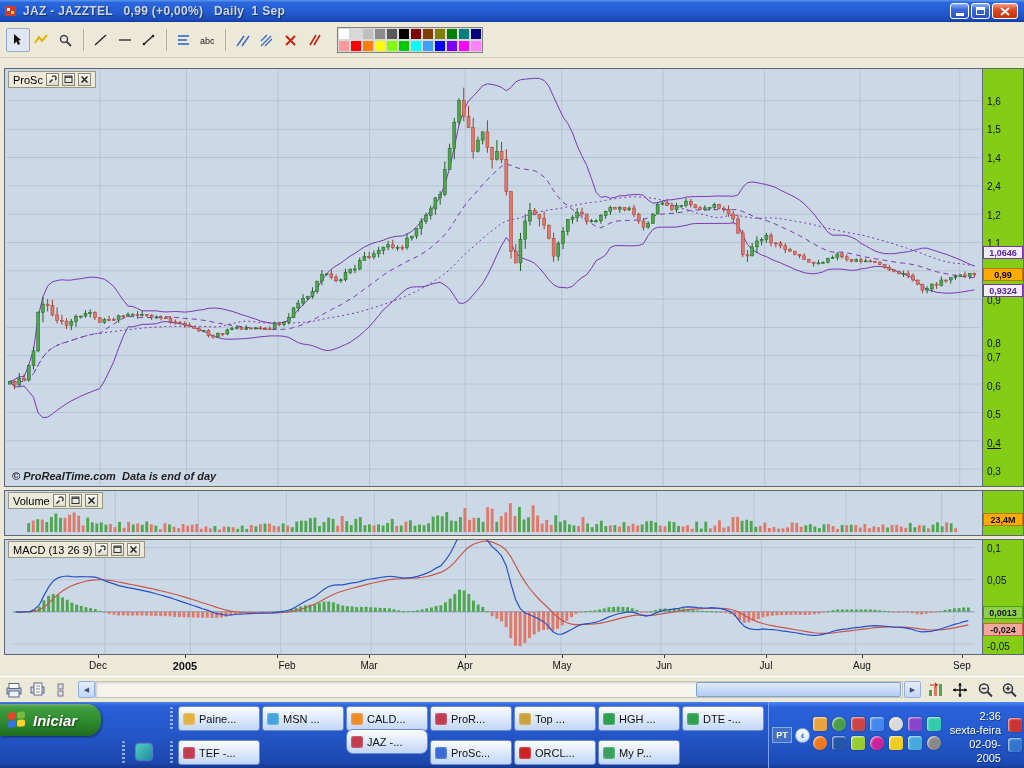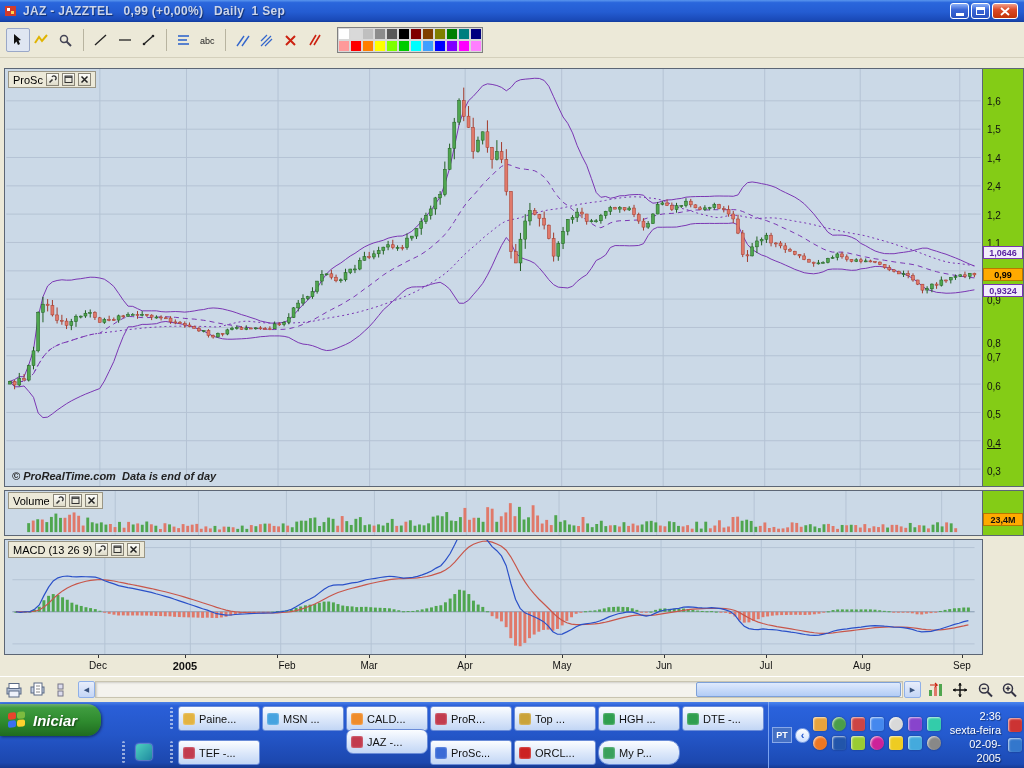--- a/index.html
+++ b/index.html
@@ -1144,20 +1144,28 @@
       <rect x="942.7" y="72.2" width="3" height="1.0" fill="#4fa64f"></rect>
       <rect x="947.5" y="71.1" width="3" height="1.9" fill="#4fa64f"></rect>
       <rect x="952.2" y="70.3" width="3" height="2.7" fill="#4fa64f"></rect>
       <rect x="957.0" y="69.5" width="3" height="3.5" fill="#4fa64f"></rect>
       <rect x="961.7" y="69.3" width="3" height="3.7" fill="#4fa64f"></rect>
       <rect x="966.5" y="68.7" width="3" height="4.3" fill="#4fa64f"></rect>
       <rect x="971.2" y="68.7" width="3" height="4.3" fill="#4fa64f"></rect>
       <path d="M3.5 73.0 L8.3 73.1 L13.0 73.1 L17.8 73.0 L22.5 72.5 L27.3 71.2 L32.0 68.3 L36.8 64.3 L41.5 59.7 L46.3 55.5 L51.0 51.8 L55.8 48.8 L60.5 46.5 L65.3 44.7 L70.0 43.2 L74.8 42.0 L79.5 41.1 L84.3 40.5 L89.0 40.2 L93.8 40.5 L98.5 41.0 L103.3 41.7 L108.0 42.7 L112.8 43.6 L117.5 44.6 L122.3 45.5 L127.0 46.5 L131.8 47.4 L136.5 48.4 L141.3 49.4 L146.0 50.5 L150.8 51.6 L155.5 52.7 L160.3 53.9 L165.0 55.2 L169.8 56.5 L174.5 57.9 L179.3 59.4 L184.0 60.8 L188.8 62.3 L193.5 63.9 L198.3 65.4 L203.1 66.9 L207.8 68.5 L212.6 70.0 L217.3 71.3 L222.1 72.3 L226.8 73.0 L231.6 73.5 L236.3 73.8 L241.1 74.1 L245.8 74.2 L250.6 74.3 L255.3 74.3 L260.1 74.3 L264.8 74.3 L269.6 74.1 L274.3 73.8 L279.1 73.5 L283.8 72.9 L288.6 71.9 L293.3 70.6 L298.1 68.9 L302.8 67.1 L307.6 65.2 L312.3 62.9 L317.1 60.3 L321.8 57.7 L326.6 55.4 L331.3 53.4 L336.1 51.9 L340.8 50.4 L345.6 49.1 L350.3 47.9 L355.1 46.7 L359.8 45.4 L364.6 44.3 L369.3 43.2 L374.1 42.2 L378.8 41.3 L383.6 40.4 L388.3 39.8 L393.1 39.4 L397.9 39.3 L402.6 39.1 L407.4 38.9 L412.1 38.5 L416.9 37.9 L421.6 37.1 L426.4 36.0 L431.1 34.5 L435.9 32.9 L440.6 30.5 L445.4 27.1 L450.1 22.6 L454.9 17.0 L459.6 11.6 L464.4 7.1 L469.1 4.3 L473.9 2.5 L478.6 1.3 L483.4 1.1 L488.1 2.2 L492.9 4.0 L497.6 6.4 L502.4 10.4 L507.1 17.1 L511.9 25.7 L516.6 34.5 L521.4 42.4 L526.1 49.1 L530.9 54.9 L535.6 60.0 L540.4 64.6 L545.1 69.2 L549.9 74.0 L554.6 78.4 L559.4 81.8 L564.1 84.2 L568.9 85.6 L573.6 86.1 L578.4 86.1 L583.1 86.0 L587.9 85.7 L592.7 85.3 L597.4 84.8 L602.2 83.9 L606.9 82.8 L611.7 81.5 L616.4 80.2 L621.2 79.0 L625.9 77.9 L630.7 77.0 L635.4 76.5 L640.2 76.5 L644.9 76.7 L649.7 76.7 L654.4 76.2 L659.2 75.4 L663.9 74.6 L668.7 73.9 L673.4 73.1 L678.2 72.4 L682.9 71.6 L687.7 70.8 L692.4 70.3 L697.2 70.0 L701.9 69.8 L706.7 69.7 L711.4 69.6 L716.2 69.5 L720.9 69.6 L725.7 69.9 L730.4 70.5 L735.2 71.7 L739.9 73.9 L744.7 76.7 L749.4 79.4 L754.2 81.7 L758.9 83.6 L763.7 85.0 L768.4 86.2 L773.2 87.2 L777.9 88.1 L782.7 88.9 L787.5 89.7 L792.2 90.5 L797.0 91.3 L801.7 92.1 L806.5 92.9 L811.2 93.7 L816.0 94.4 L820.7 94.9 L825.5 95.0 L830.2 95.0 L835.0 94.5 L839.7 93.9 L844.5 93.3 L849.2 92.8 L854.0 92.2 L858.7 91.6 L863.5 91.0 L868.2 90.4 L873.0 89.8 L877.7 89.2 L882.5 88.9 L887.2 88.6 L892.0 88.5 L896.7 88.5 L901.5 88.6 L906.2 88.7 L911.0 88.9 L915.7 89.3 L920.5 90.0 L925.2 90.7 L930.0 91.2 L934.7 91.5 L939.5 91.6 L944.2 91.4 L949.0 90.9 L953.7 90.2 L958.5 89.4 L963.2 88.4 L968.0 87.4 L972.7 86.3 " fill="none" stroke="#c8564a" stroke-width="1.2"></path>
       <path d="M3.5 73.0 L8.3 73.6 L13.0 73.0 L17.8 72.8 L22.5 70.4 L27.3 66.1 L32.0 56.6 L36.8 48.0 L41.5 41.7 L46.3 38.5 L51.0 37.1 L55.8 36.6 L60.5 37.2 L65.3 37.5 L70.0 37.3 L74.8 37.4 L79.5 37.5 L84.3 37.8 L89.0 39.2 L93.8 41.4 L98.5 43.1 L103.3 44.7 L108.0 46.4 L112.8 47.4 L117.5 48.4 L122.3 49.3 L127.0 50.2 L131.8 51.3 L136.5 52.3 L141.3 53.3 L146.0 54.7 L150.8 56.0 L155.5 57.3 L160.3 58.6 L165.0 60.3 L169.8 61.9 L174.5 63.5 L179.3 65.1 L184.0 66.7 L188.8 68.3 L193.5 70.0 L198.3 71.4 L203.1 73.2 L207.8 75.0 L212.6 75.7 L217.3 76.4 L222.1 76.3 L226.8 75.8 L231.6 75.4 L236.3 75.3 L241.1 75.0 L245.8 74.8 L250.6 74.5 L255.3 74.4 L260.1 74.3 L264.8 74.2 L269.6 73.4 L274.3 72.8 L279.1 72.0 L283.8 70.6 L288.6 68.0 L293.3 65.2 L298.1 62.4 L302.8 60.0 L307.6 57.4 L312.3 53.8 L317.1 50.1 L321.8 47.3 L326.6 45.9 L331.3 45.6 L336.1 45.6 L340.8 44.7 L345.6 43.7 L350.3 43.2 L355.1 41.8 L359.8 40.4 L364.6 39.7 L369.3 39.0 L374.1 38.2 L378.8 37.5 L383.6 36.9 L388.3 37.3 L393.1 37.9 L397.9 38.8 L402.6 38.4 L407.4 38.1 L412.1 37.0 L416.9 35.5 L421.6 33.7 L426.4 31.6 L431.1 28.6 L435.9 26.2 L440.6 20.8 L445.4 13.7 L450.1 4.6 L454.9 -5.3 L459.6 -9.9 L464.4 -10.9 L469.1 -7.0 L473.9 -4.8 L478.6 -3.6 L483.4 0.6 L488.1 6.7 L492.9 10.9 L497.6 16.2 L502.4 26.1 L507.1 44.0 L511.9 60.3 L516.6 69.5 L521.4 74.1 L526.1 76.0 L530.9 78.1 L535.6 80.3 L540.4 83.1 L545.1 87.3 L549.9 93.3 L554.6 95.9 L559.4 95.7 L564.1 93.5 L568.9 91.1 L573.6 88.2 L578.4 86.1 L583.1 85.4 L587.9 84.7 L592.7 83.9 L597.4 82.4 L602.2 80.5 L606.9 78.2 L611.7 76.6 L616.4 75.0 L621.2 74.2 L625.9 73.2 L630.7 73.4 L635.4 74.6 L640.2 76.5 L644.9 77.5 L649.7 76.6 L654.4 74.4 L659.2 72.4 L663.9 71.2 L668.7 70.9 L673.4 70.1 L678.2 69.5 L682.9 68.3 L687.7 68.0 L692.4 68.3 L697.2 68.8 L701.9 69.1 L706.7 69.2 L711.4 68.9 L716.2 69.4 L720.9 69.9 L725.7 71.1 L730.4 72.8 L735.2 76.4 L739.9 82.7 L744.7 87.8 L749.4 90.2 L754.2 91.0 L758.9 91.2 L763.7 90.5 L768.4 91.0 L773.2 91.2 L777.9 91.6 L782.7 92.4 L787.5 93.0 L792.2 93.8 L797.0 94.4 L801.7 95.3 L806.5 96.2 L811.2 96.8 L816.0 97.0 L820.7 96.8 L825.5 95.8 L830.2 94.6 L835.0 92.8 L839.7 91.7 L844.5 90.9 L849.2 90.5 L854.0 89.7 L858.7 89.2 L863.5 88.6 L868.2 87.9 L873.0 87.4 L877.7 87.2 L882.5 87.3 L887.2 87.7 L892.0 88.0 L896.7 88.6 L901.5 88.8 L906.2 89.1 L911.0 89.9 L915.7 91.0 L920.5 92.6 L925.2 93.5 L930.0 93.2 L934.7 93.0 L939.5 91.7 L944.2 90.6 L949.0 89.0 L953.7 87.5 L958.5 85.9 L963.2 84.7 L968.0 83.1 L972.7 82.0 " fill="none" stroke="#2a50c8" stroke-width="1.2"></path>
     </svg>
+  <div class="axis-strip abs" id="macd-axis" style="left:983px;top:539px;width:41px;height:116px">
+      <div class="tick" style="top: 3px;">0,1</div>
+      <div class="tick" style="top: 35px;">0,05</div>
+      <div class="tick" style="top: 68px;">0</div>
+      <div class="tick" style="top: 101px;">-0,05</div>
+      <div class="marker" style="top: 66px; background: rgb(142, 208, 73); border-color: rgb(79, 158, 30);">0,0013</div>
+      <div class="marker" style="top: 83px; background: rgb(242, 167, 157); border-color: rgb(200, 96, 85);">-0,024</div>
+    </div>
   <div class="panel-header abs" style="left:8px;top:541px">
     <span>MACD (13 26 9)</span>
     <span class="ph-icon">
         <svg width="9" height="9">
           <path d="M1.5 7.5 L4.5 4.5" stroke="#333" stroke-width="1.6"></path>
           <path d="M4 2 a2.2 2.2 0 1 1 3 3" fill="none" stroke="#333" stroke-width="1.4"></path>
         </svg>
       </span>
     <span class="ph-icon">
         <svg width="9" height="9">
@@ -1310,21 +1318,21 @@
           <span>JAZ -...</span>
         </div>
         <div class="task-btn" style="left: 430px; top: 38px;">
           <div class="task-icon" style="background: rgb(58, 107, 214);"></div>
           <span>ProSc...</span>
         </div>
         <div class="task-btn" style="left: 514px; top: 38px;">
           <div class="task-icon" style="background: rgb(204, 34, 34);"></div>
           <span>ORCL...</span>
         </div>
-        <div class="task-btn" style="left: 598px; top: 38px; border-radius: 11px;">
+        <div class="task-btn" style="left: 598px; top: 38px;">
           <div class="task-icon" style="background: rgb(58, 160, 92);"></div>
           <span>My P...</span>
         </div>
       </div>
     <div class="tray">
       <div class="tray-left">
         <div class="lang">PT</div>
         <div class="chev">‹</div>
       </div>
       <div class="tray-grid" id="tray-grid">

